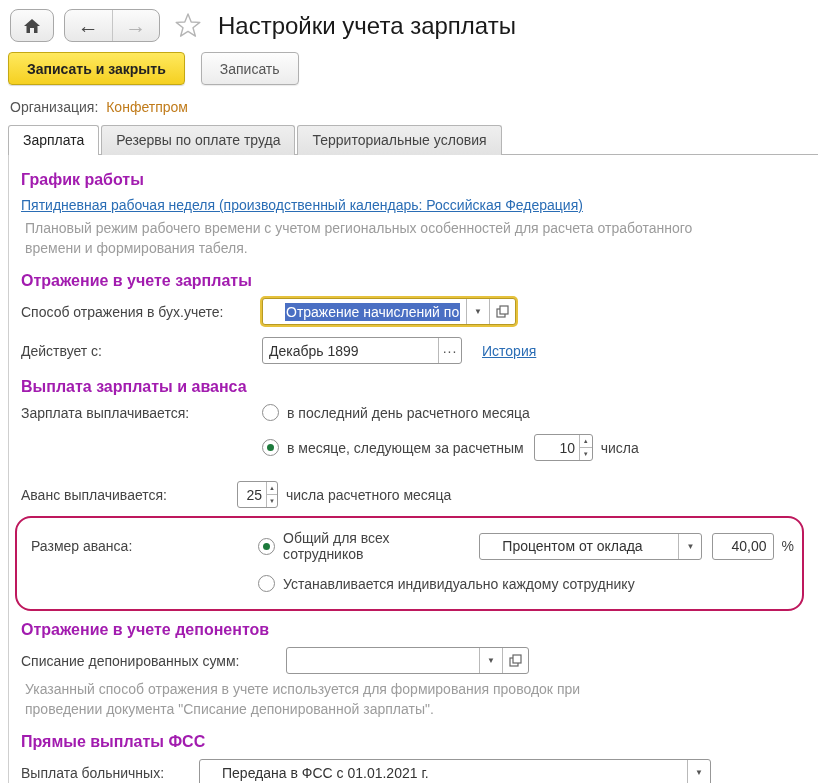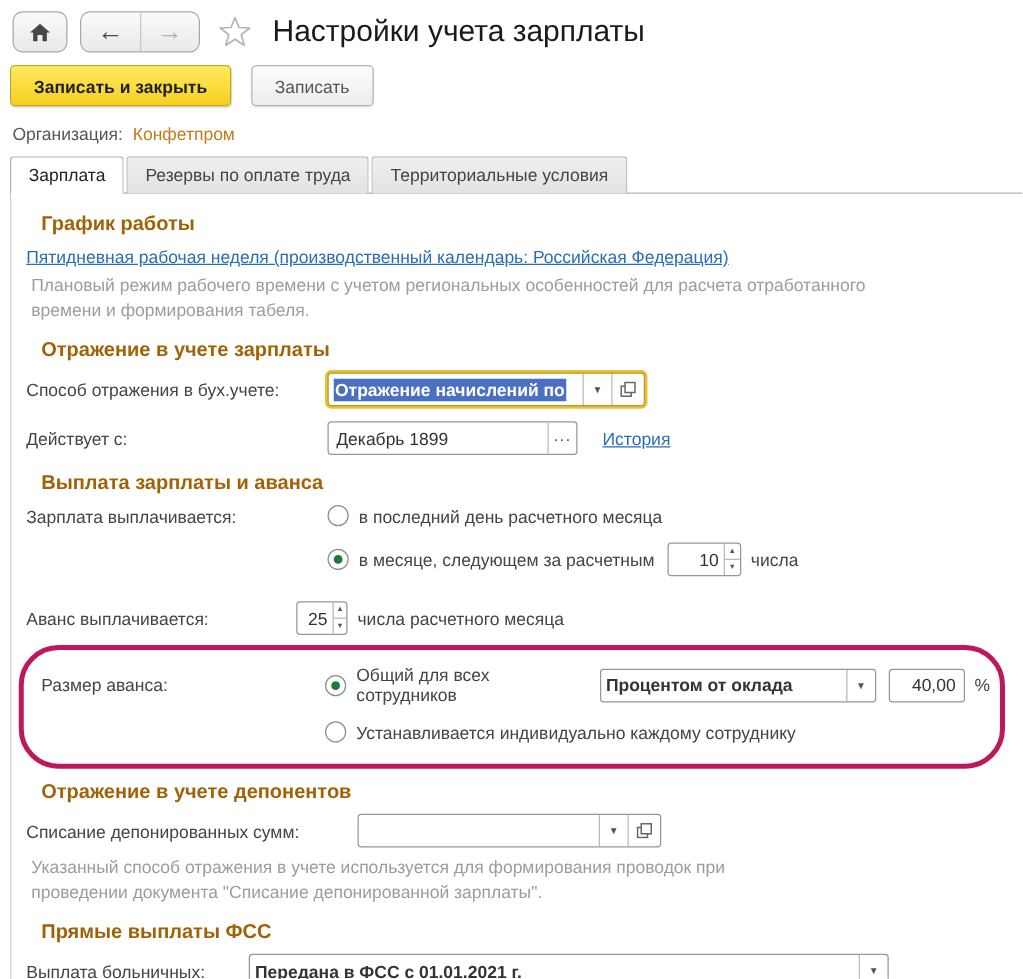--- a/index.html
+++ b/index.html
@@ -60,35 +60,35 @@
   .tab.active { background: #fff; font-weight: normal; color: #222; position: relative; }
   .tab.active::after { content: ""; position: absolute; left: 0; right: 0; bottom: -1px; height: 2px; background: #fff; }
 
   
   .panel {
     border-top: 1px solid #b5b5b5; border-left: 1px solid #cfcfcf;
     margin-left: 8px; margin-top: -1px; padding: 12px 0 0 12px;
     min-height: 632px; background: #fff; position: relative; z-index: 1;
   }
 
-  .section-h { color: #a16207; font-weight: bold; font-size: 16px; margin: 4px 0 8px 12px; }
+  .section-h { color: #a21caf; font-weight: bold; font-size: 16px; margin: 4px 0 8px 0; }
   a.lnk { color: #2a6db5; text-decoration: underline; cursor: pointer; }
   .hint { color: #9c9c9c; line-height: 1.4; margin: 6px 0 14px 4px; }
 
   .frow { display: flex; align-items: center; margin-bottom: 12px; }
   .flabel { color: #444; }
   .w243 { width: 241px; flex: none; }
   .w218 { width: 216px; flex: none; }
 
   
   .ctrl {
     display: inline-flex; align-items: stretch; height: 27px;
     border: 1px solid #979797; border-radius: 3px; background: #fff; overflow: hidden;
   }
-  .ctrl-text { display: flex; align-items: center; padding: 0 4px; white-space: nowrap; overflow: hidden; font-weight: bold; }
+  .ctrl-text { display: flex; align-items: center; padding: 0 22px; white-space: nowrap; overflow: hidden; }
   .ctrl-sep { border-left: 1px solid #b9b9b9; }
   .dd-arrow { width: 23px; display: flex; align-items: center; justify-content: center; color: #555; font-size: 8px; }
   .open-seg { width: 26px; display: flex; align-items: center; justify-content: center; }
   .ellipsis-seg { width: 26px; display: flex; align-items: center; justify-content: center; color: #555; letter-spacing: 1px; padding-bottom: 6px; }
   .focus-ring { box-shadow: 0 0 0 2px #e6c23c; border-color: #b89a23; }
   .sel-text { background: #4a6fc3; color: #fff; padding: 1px 1px; }
 
   input.raw {
     border: none; outline: none; font-family: inherit; font-size: 14px; color: #333;
     width: 100%; height: 100%; padding: 0 6px; background: transparent;
@@ -103,21 +103,21 @@
   
   .radio-row { display: flex; align-items: center; margin-bottom: 13px; }
   .radio { width: 17px; height: 17px; border: 1px solid #8e8e8e; border-radius: 50%; flex: none;
            display: flex; align-items: center; justify-content: center; background: #fff; margin-right: 8px; }
   .radio .dot { width: 7px; height: 7px; border-radius: 50%; background: transparent; }
   .radio.checked .dot { background: #1d7a3c; }
   .radio-label { color: #444; }
 
   
   .annotate {
-    border: 4px solid #be185d; border-radius: 32px;
+    border: 2px solid #be185d; border-radius: 16px;
     margin: 2px 14px 10px -6px; padding: 12px 8px 4px 14px;
   }
   .annotate .frow, .annotate .radio-row { margin-bottom: 13px; }
 
   .unit { margin-left: 8px; color: #444; }
   .gap8 { width: 8px; flex: none; }
   .gap10 { width: 10px; flex: none; }
 
   svg { display: block; }
 </style>

